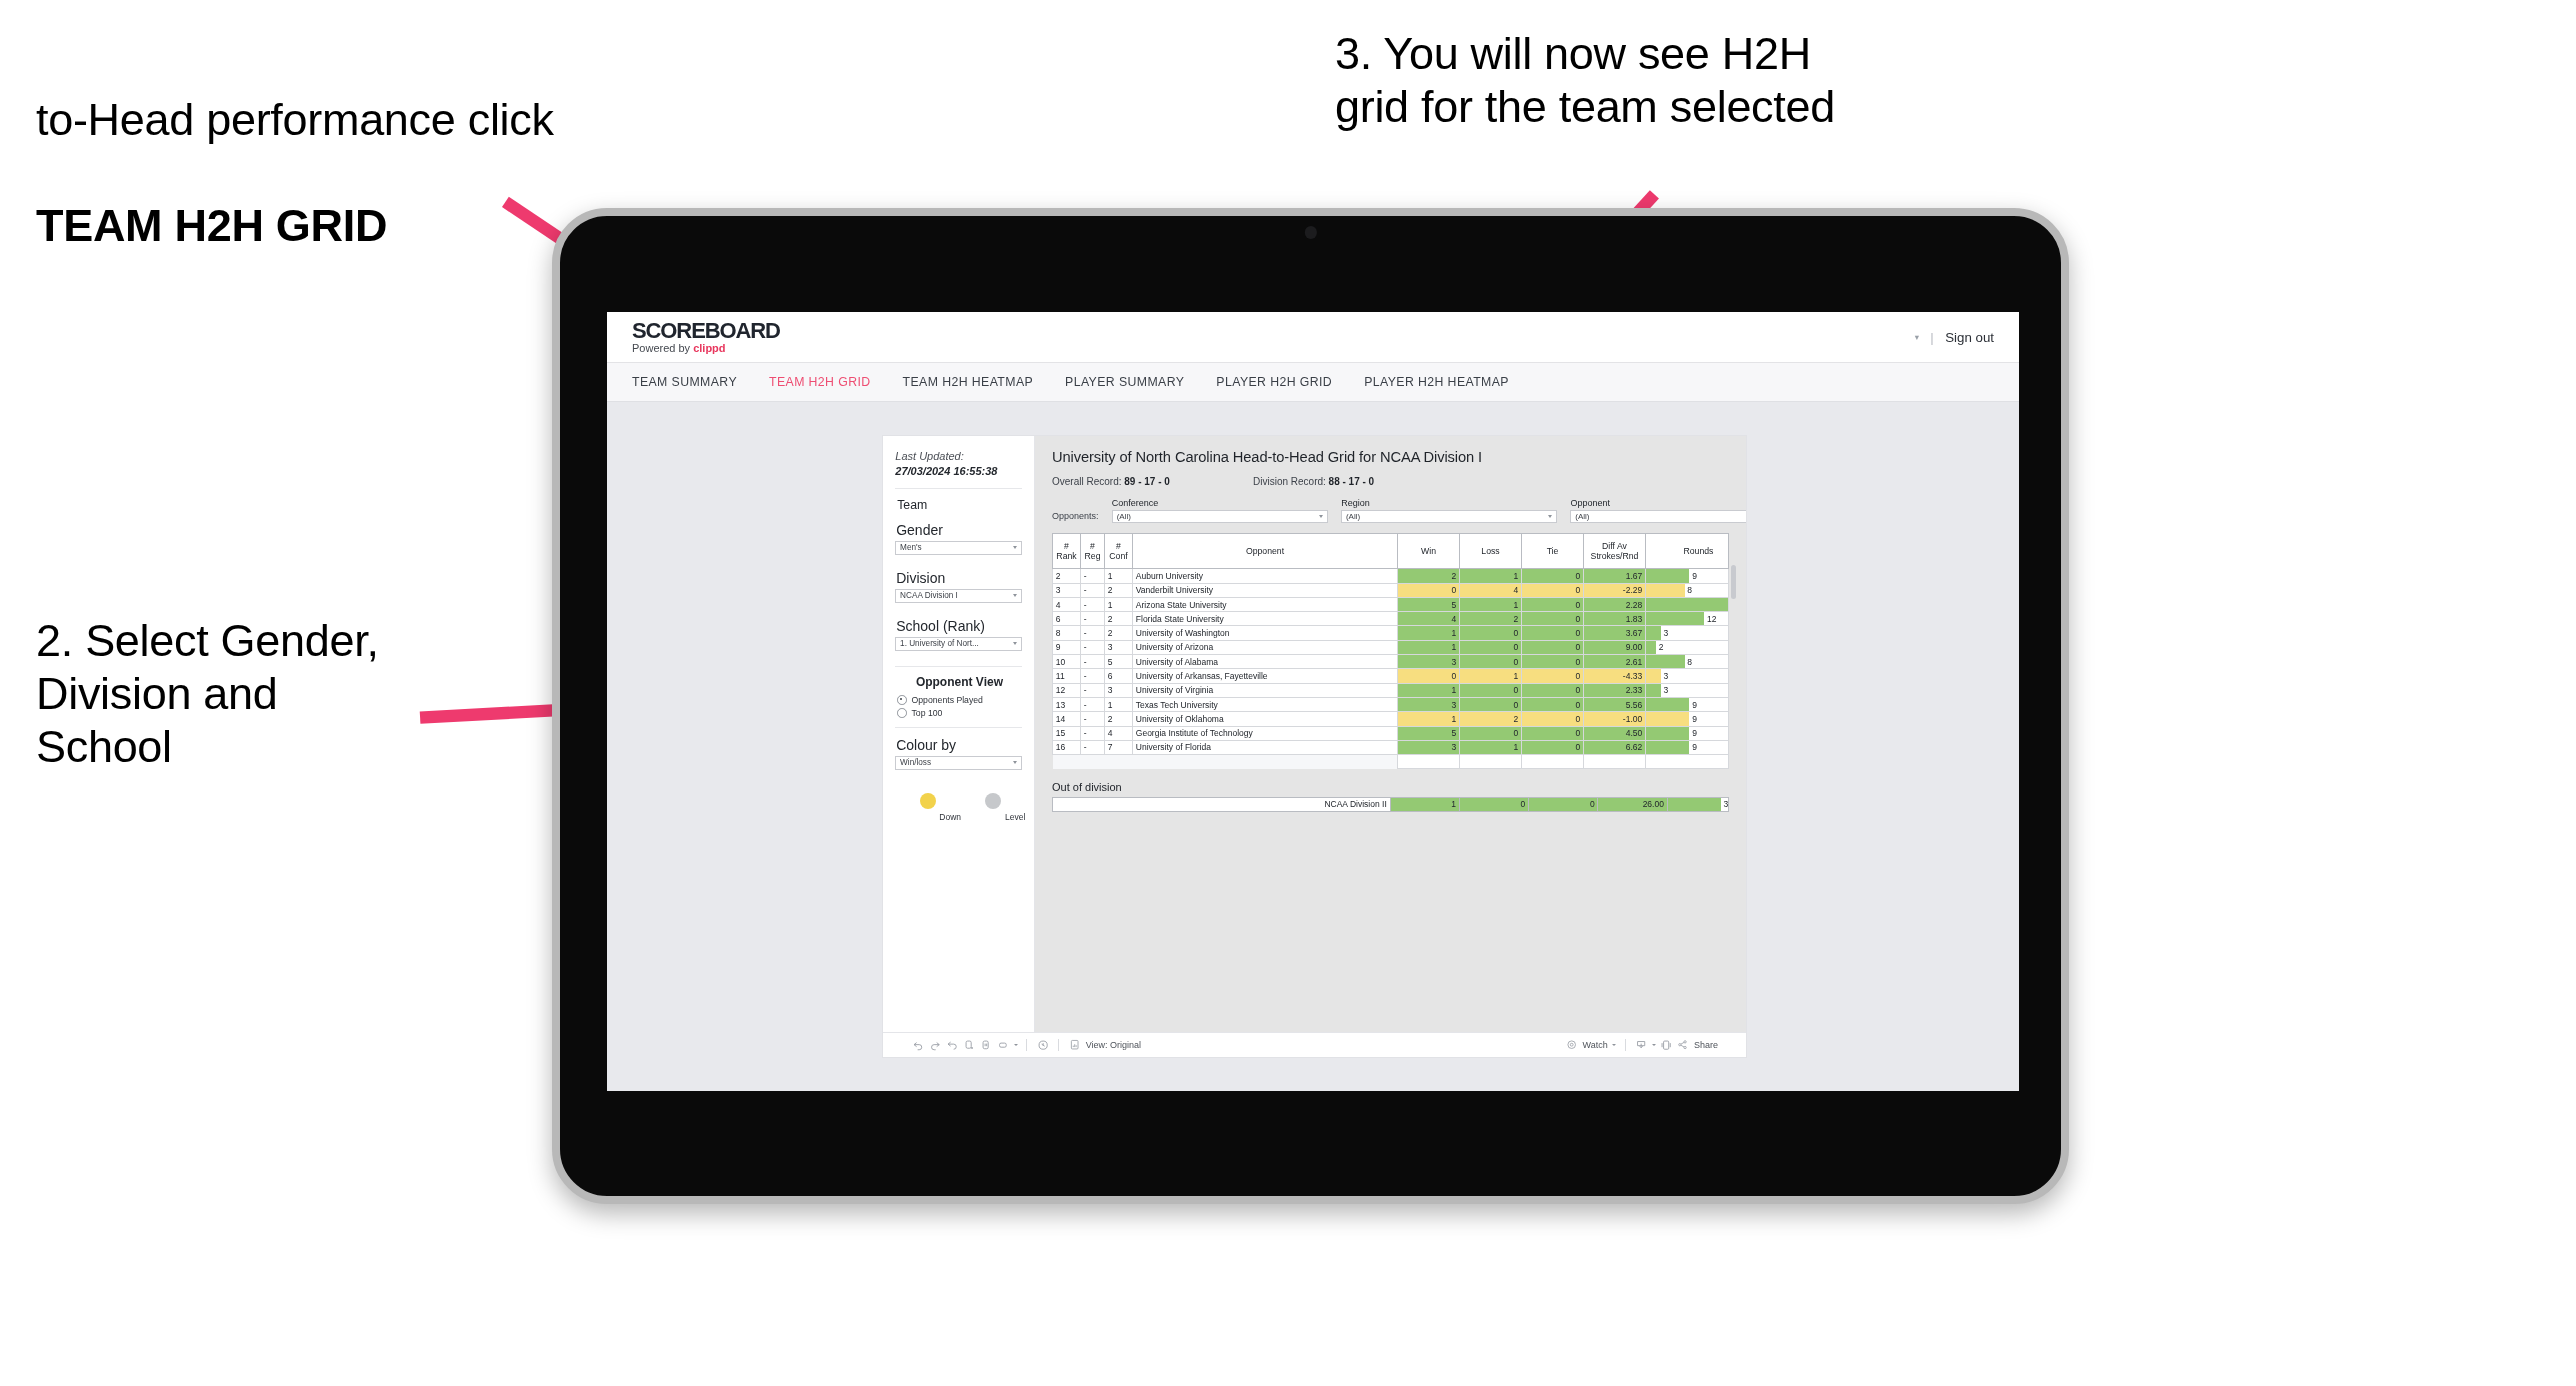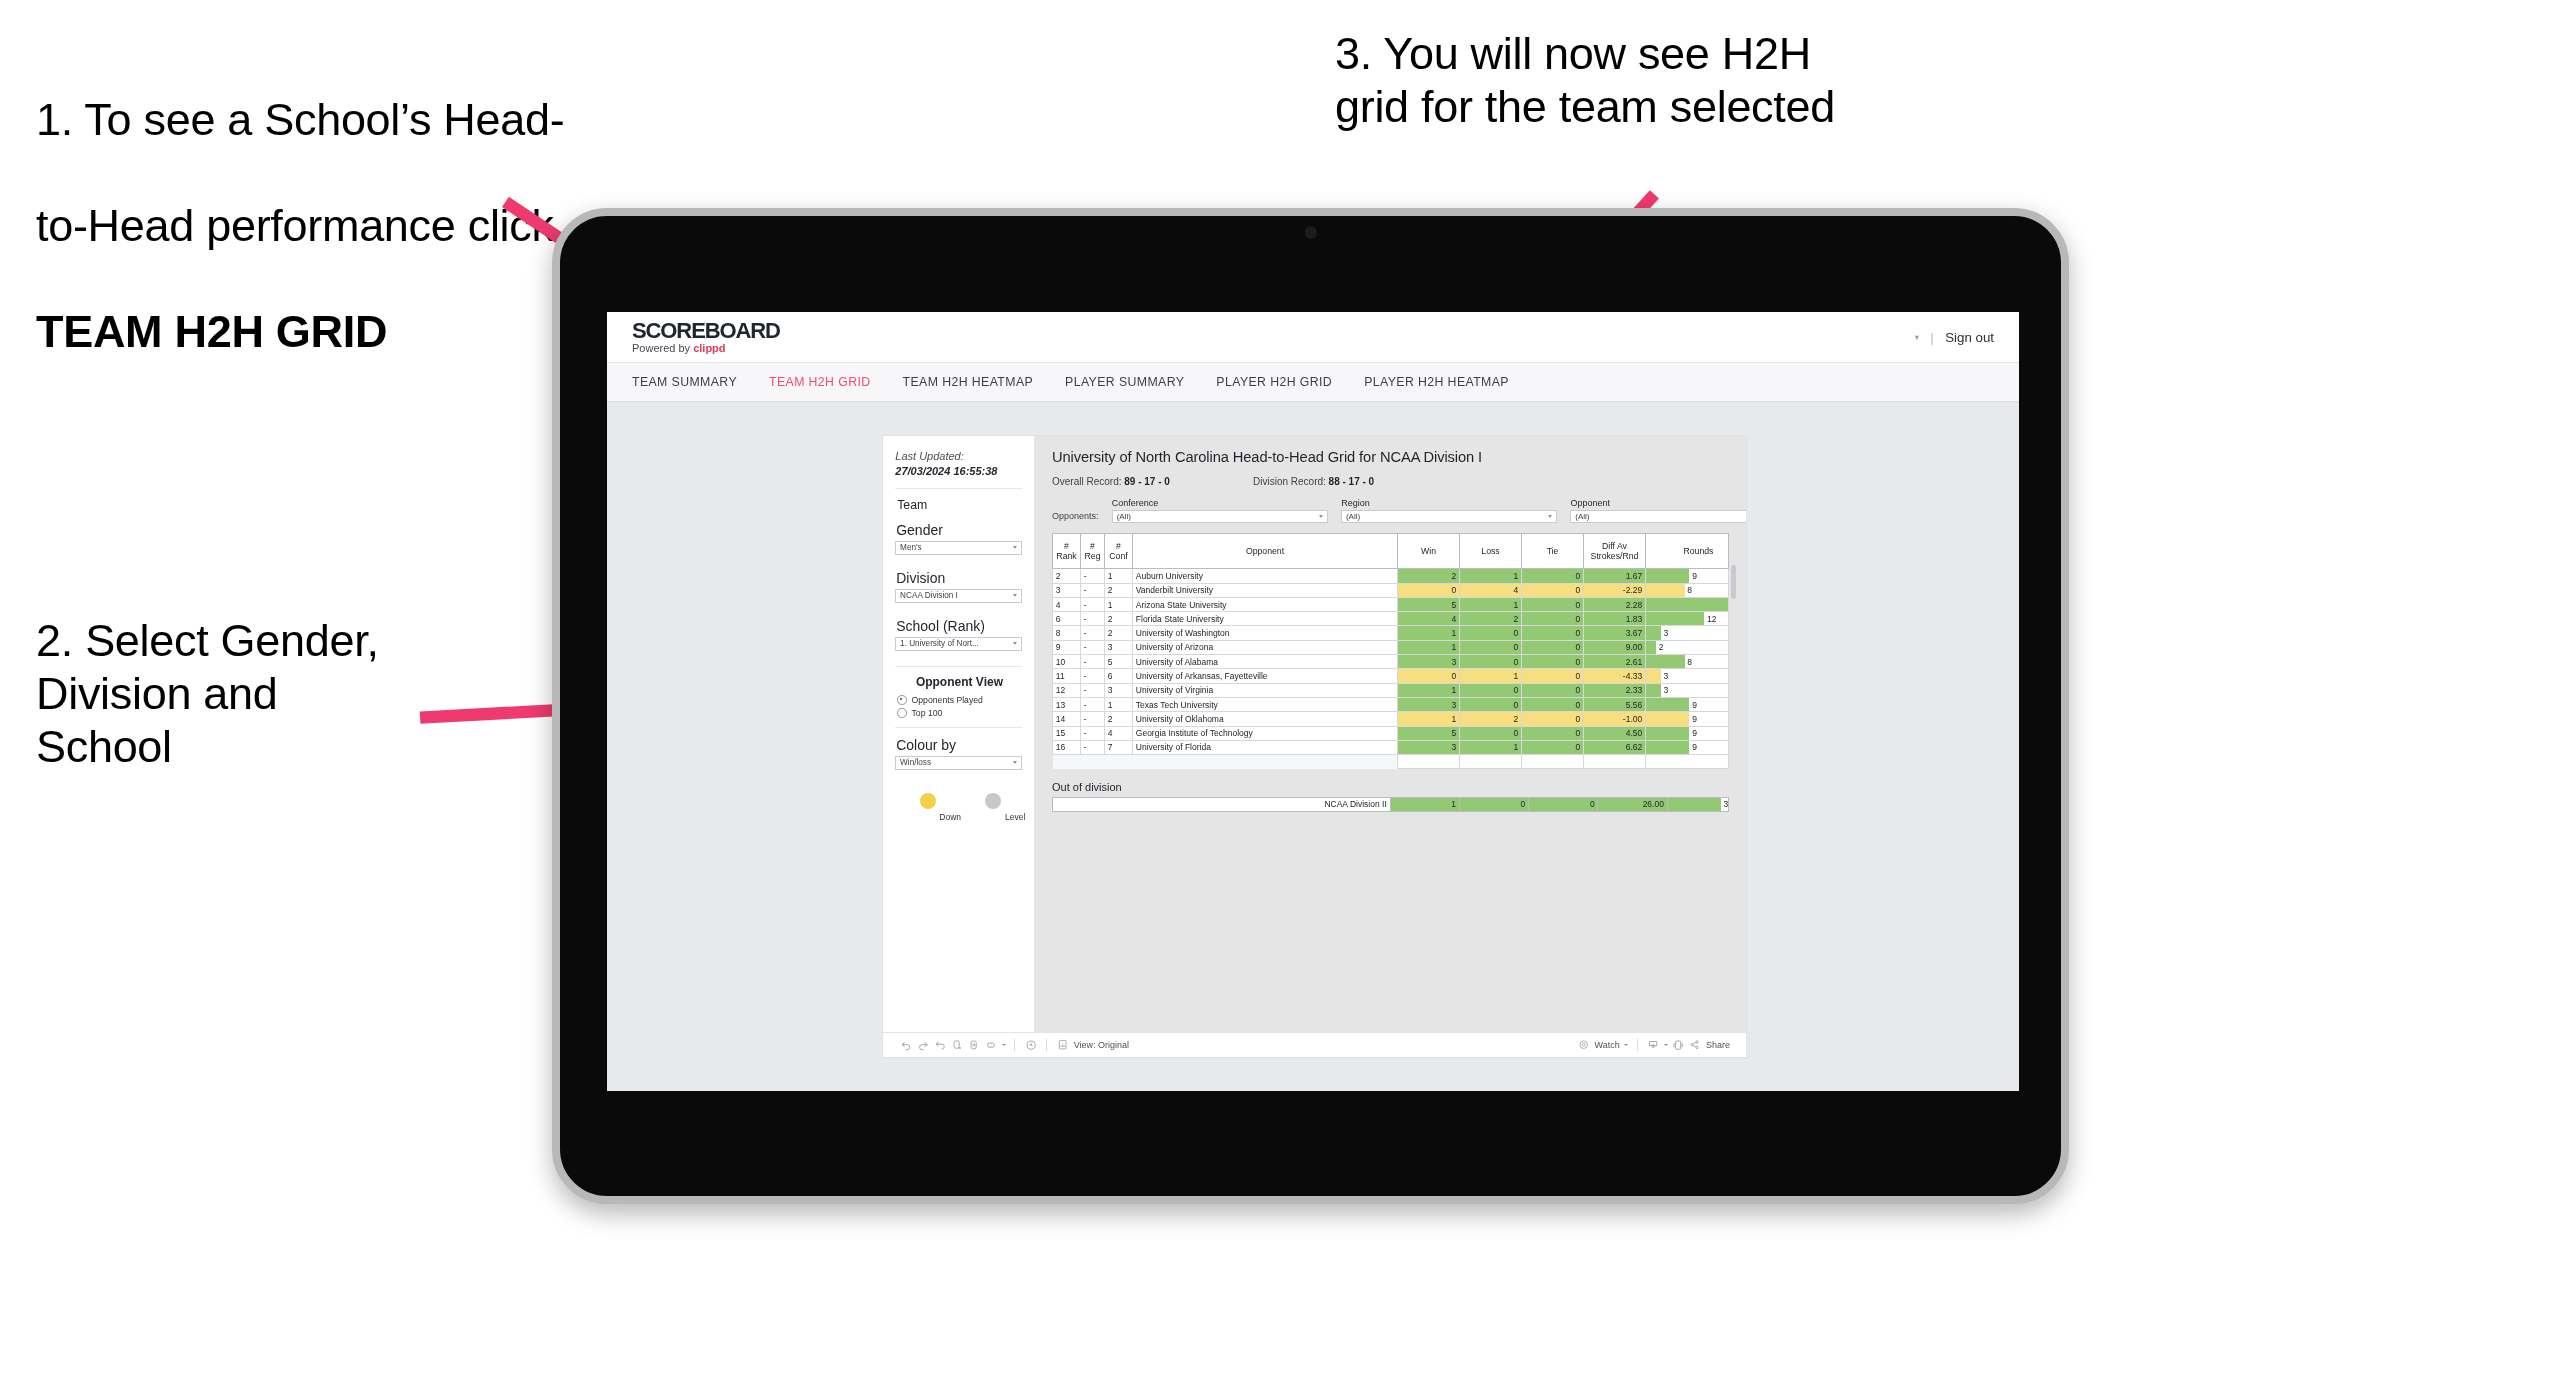--- a/index.html
+++ b/index.html
@@ -186,38 +186,37 @@
   .tbl-scrollbar{
     position:absolute;right:-6.6px;top:32px;width:4.7px;height:34px;background:#c8cacf;border-radius:2.8px;
   }
   .ood-title{margin-top:11.4px;font-size:11px;color:#22262c;}
   table.ood{border-collapse:collapse;width:100%;table-layout:fixed;font-size:8.5px;color:#22262c;margin-top:3.8px;}
   table.ood td{border:0.9px solid #b9bcc2;height:13.3px;padding:0 2.8px;background:#fff;white-space:nowrap;}
 
   
   #toolbar{
     height:24px;background:#ffffff;border-top:0.9px solid #e4e5e9;
-    display:flex;align-items:center;padding:0 16px;gap:2.8px;
+    display:flex;align-items:center;padding:0 28px;gap:2.8px;
     font-size:8.5px;color:#6f747c;
   }
   .tb-ico{
     width:14.2px;height:14.2px;display:flex;align-items:center;justify-content:center;
     color:#9ba0a7;cursor:pointer;flex:none;
   }
   .tb-ico svg{display:block;}
   .tb-sep{width:0.9px;height:11.4px;background:#d9dbdf;margin:0 5.7px;flex:none;}
   .tb-txt{display:flex;align-items:center;gap:3.8px;color:#4e535a;font-size:9px;cursor:pointer;}
   .tb-spacer{flex:1;}
   .tb-caret{width:0;height:0;border-left:2.4px solid transparent;border-right:2.4px solid transparent;border-top:2.8px solid #8f949b;margin-left:0.9px;}
 </style>
 </head>
 <body>
 
 <div class="annot" id="annot-1">
-  <div>1. To see a School’s Head-</div>
   <div>to-Head performance click</div>
   <div class="bold">TEAM H2H GRID</div>
 </div>
 
 <div class="annot" id="annot-2">2. Select Gender,
 Division and
 School</div>
 
 <div class="annot" id="annot-3">3. You will now see H2H
 grid for the team selected</div>

